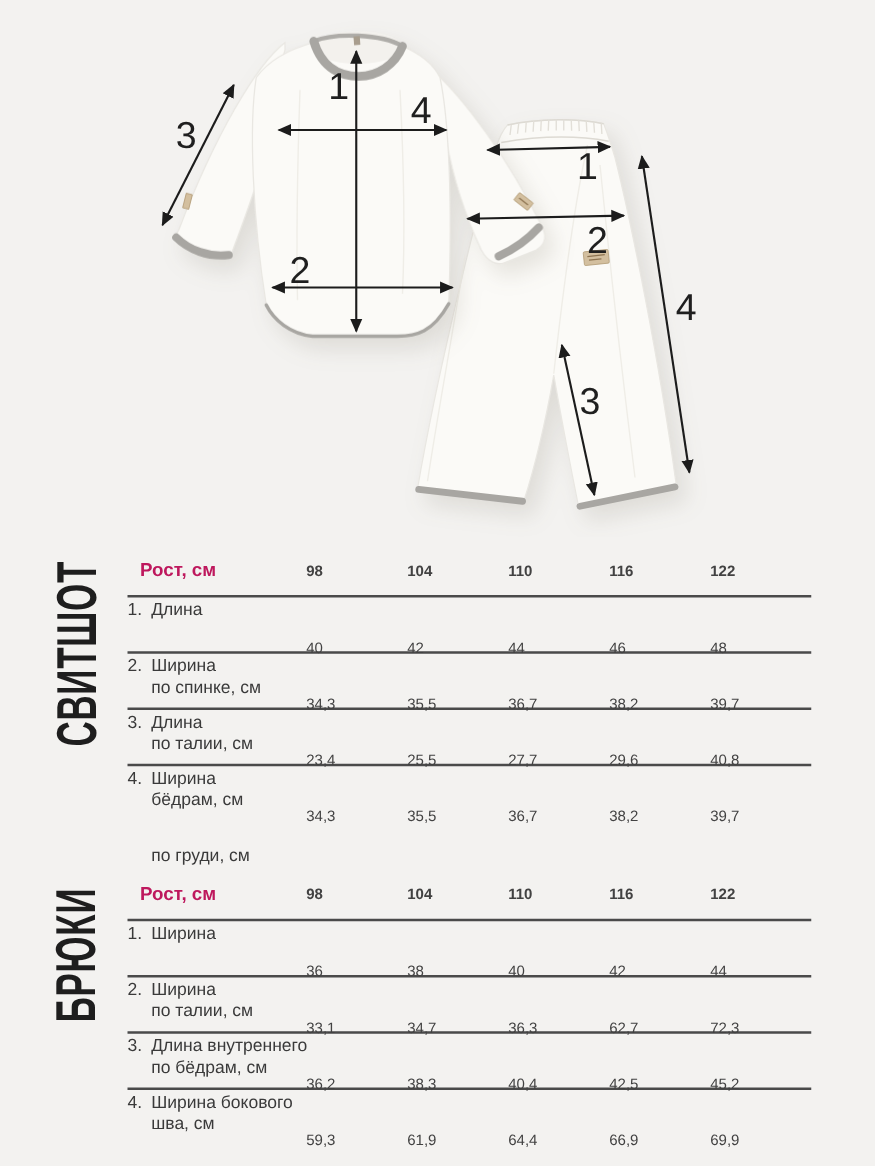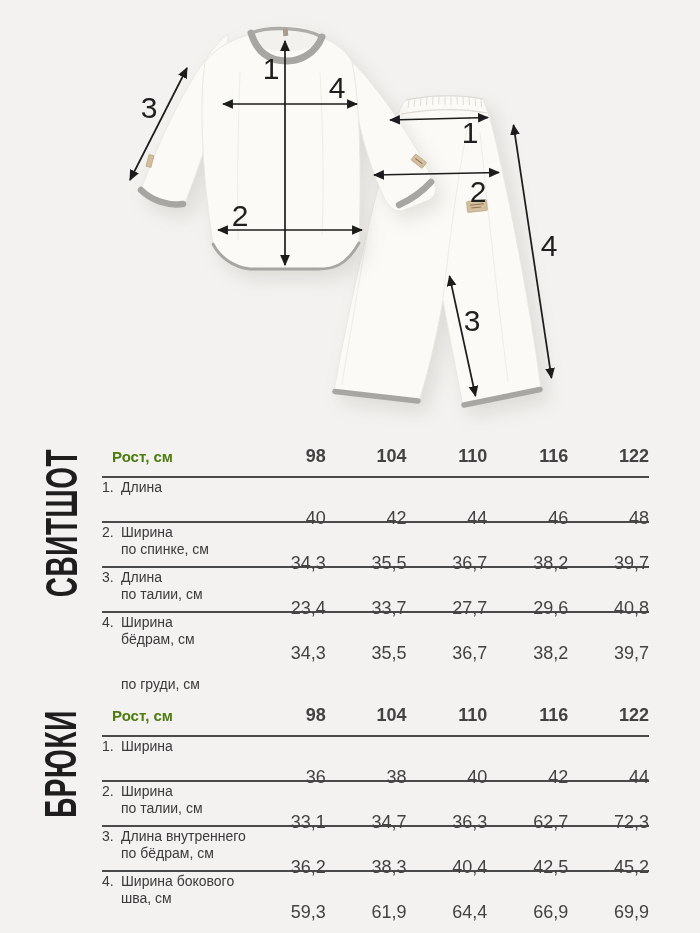--- a/index.html
+++ b/index.html
@@ -42,23 +42,23 @@
   .table { position:absolute; left:102px; width:547px; }
   #table-0 { top:437px; }
   #table-1 { top:695px; }
   .trow { display:grid; grid-template-columns:143px repeat(5,1fr);
           align-items:center; box-sizing:border-box; }
   .trow.header { height:41px; border-bottom:2px solid var(--rule,#4a4a4a);
                  font-weight:700; }
   #table-1 .trow.header { height:42px; }
   .trow.body { height:45px; border-bottom:2px solid var(--rule,#4a4a4a); }
   .trow.body:last-child { border-bottom:none; }
-  .hlabel { padding-left:10px; font-size:15px; color:#4d7c0f; }
+  .hlabel { padding-left:10px; font-size:15px; color:#be185d; }
   .hsize  { font-size:16px; color:#383838; }
-  .cell-val { text-align:right; font-size:18px; color:#424242; }
+  .cell-val { text-align:left; font-size:12px; color:#424242; }
   .rlabel { display:flex; font-size:14px; line-height:18px; color:#3a3a3a; }
   .rlabel .num-cell { width:19px; flex:none; }
   .rlabel .lines { display:flex; flex-direction:column; white-space:nowrap;gap:44px; }
 </style>
 </head>
 <body>
 
 <div class="canvas">
 
   <svg class="photo" width="700" height="430" viewBox="0 0 700 430">
@@ -212,21 +212,21 @@
       </div>
       <div class="trow body">
         <div class="rlabel">
           <span class="num-cell">3.</span>
           <span class="lines">
             <span class="l1">Длина</span>
             <span class="l2">бёдрам, см</span>
           </span>
         </div>
         <div class="cell-val">23,4</div>
-        <div class="cell-val">33,7</div>
+        <div class="cell-val">25,5</div>
         <div class="cell-val">27,7</div>
         <div class="cell-val">29,6</div>
         <div class="cell-val">40,8</div>
       </div>
       <div class="trow body">
         <div class="rlabel">
           <span class="num-cell">4.</span>
           <span class="lines">
             <span class="l1">Ширина</span>
             <span class="l2">по груди, см</span>

